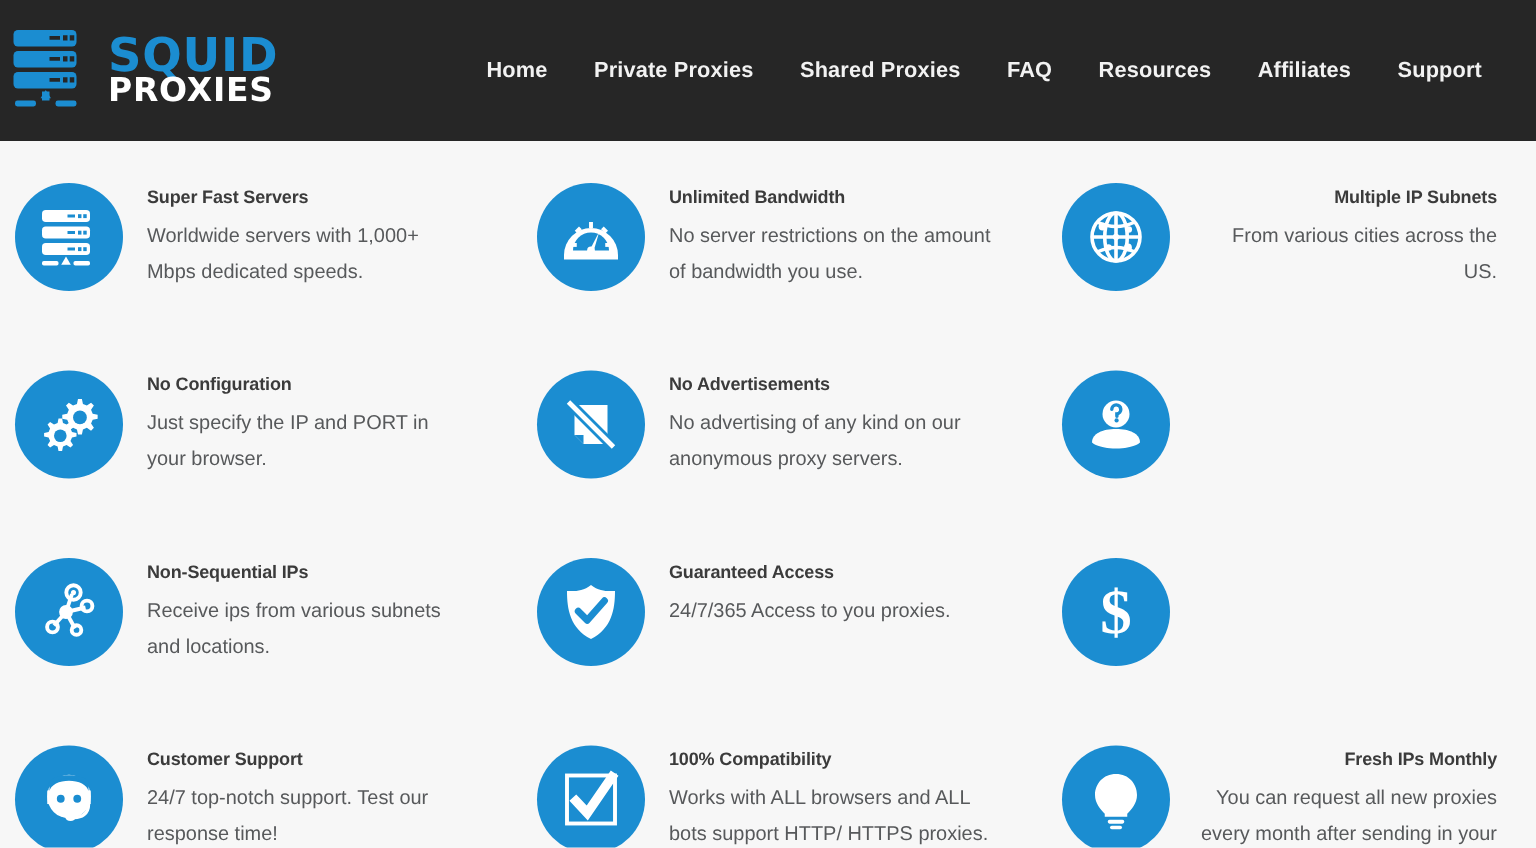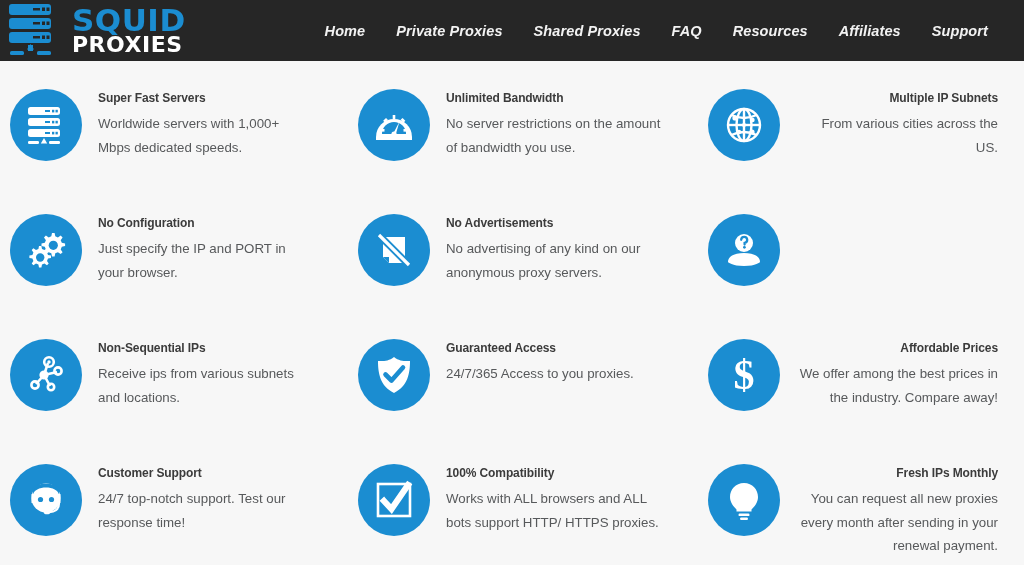--- a/index.html
+++ b/index.html
@@ -11,21 +11,21 @@
   }
 
   body {
     background: #f7f7f7;
     font-family: "Liberation Sans", sans-serif;
     -webkit-font-smoothing: antialiased;
   }
 
   
   .site-header {
-    height: 61px;
+    height: 94px;
     background: #262626;
     display: flex;
     align-items: center;
     padding: 0 36px 0 8px;
     position: relative;
   }
 
   .brand {
     display: flex;
     align-items: center;
@@ -60,21 +60,20 @@
     letter-spacing: 0.5px;
     color: #ffffff;
     font-family: "DejaVu Sans", sans-serif;
   }
 
   .main-nav {
     margin-left: auto;
     display: flex;
     align-items: center;
     gap: 31px;
-    font-style: italic;
   }
 
   .nav-link {
     color: #f2f2f2;
     font-size: 14.5px;
     font-weight: bold;
     text-decoration: none;
     white-space: nowrap;
     letter-spacing: 0.1px;
   }
@@ -332,24 +331,20 @@
       <div class="feature-desc">24/7/365 Access to you proxies.</div>
     </div>
   </section>
 
   <section class="feature col-3">
     <div class="feature-icon">
       <svg viewBox="0 0 44 44" xmlns="http://www.w3.org/2000/svg">
         <text x="22" y="36" text-anchor="middle" font-family="'Liberation Serif', serif" font-size="42" font-weight="bold" fill="#fff">$</text>
       </svg>
     </div>
-    <div class="feature-text">
-      <div class="feature-title">Affordable Prices</div>
-      <div class="feature-desc">We offer among the best prices in the industry. Compare away!</div>
-    </div>
   </section>
 
   <section class="feature col-1">
     <div class="feature-icon">
       <svg viewBox="0 0 44 44" xmlns="http://www.w3.org/2000/svg">
         <circle cx="22" cy="20" r="14.5" fill="#fff"></circle>
         <path d="M9 17 C10 7 34 7 35 17 L35 12 C33 5 11 5 9 12 Z" fill="#1b8dd1"></path>
         <path d="M8.5 14 C10 6 34 6 35.5 14 L35.5 11 C33 4 11 4 8.5 11 Z" fill="#1b8dd1"></path>
         <circle cx="16.5" cy="21.5" r="2.6" fill="#1b8dd1"></circle>
         <circle cx="27.5" cy="21.5" r="2.6" fill="#1b8dd1"></circle>

